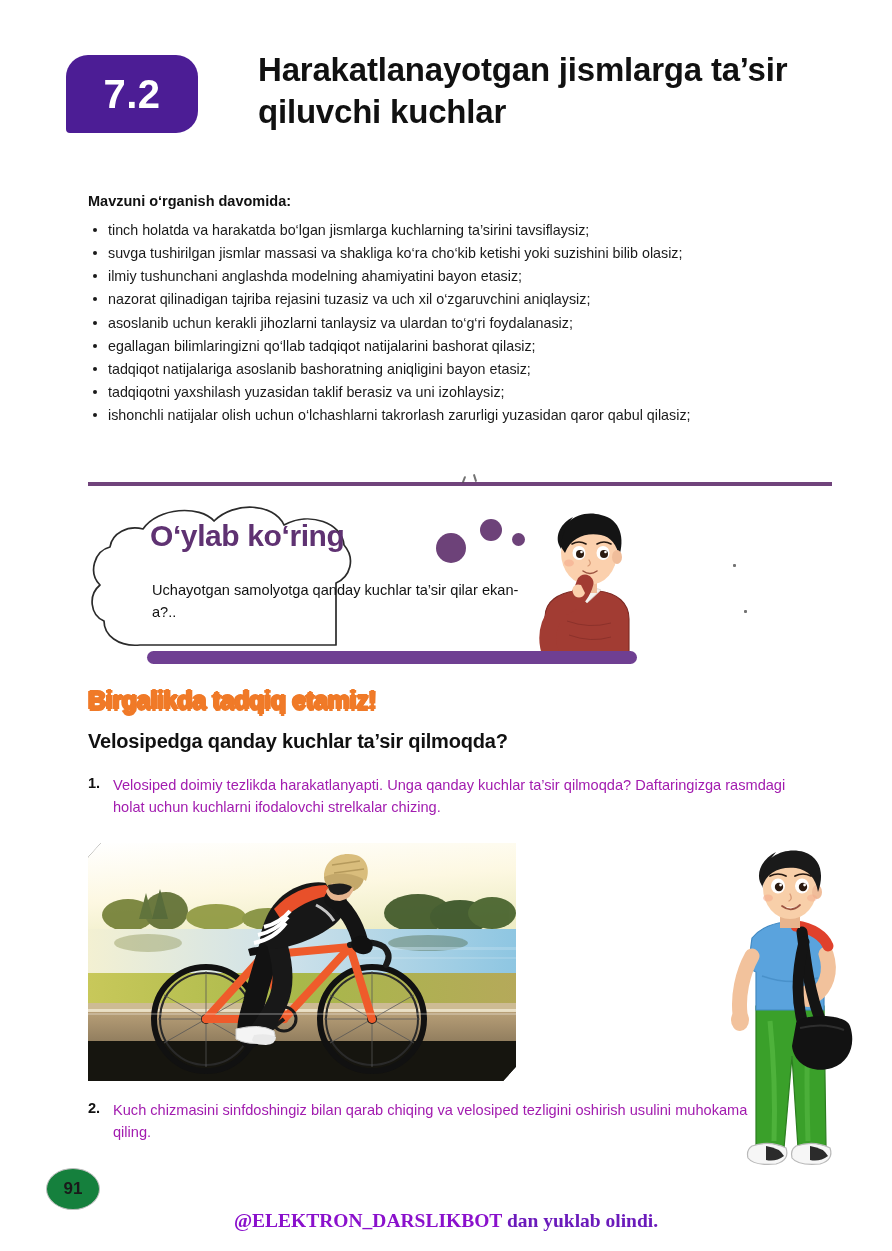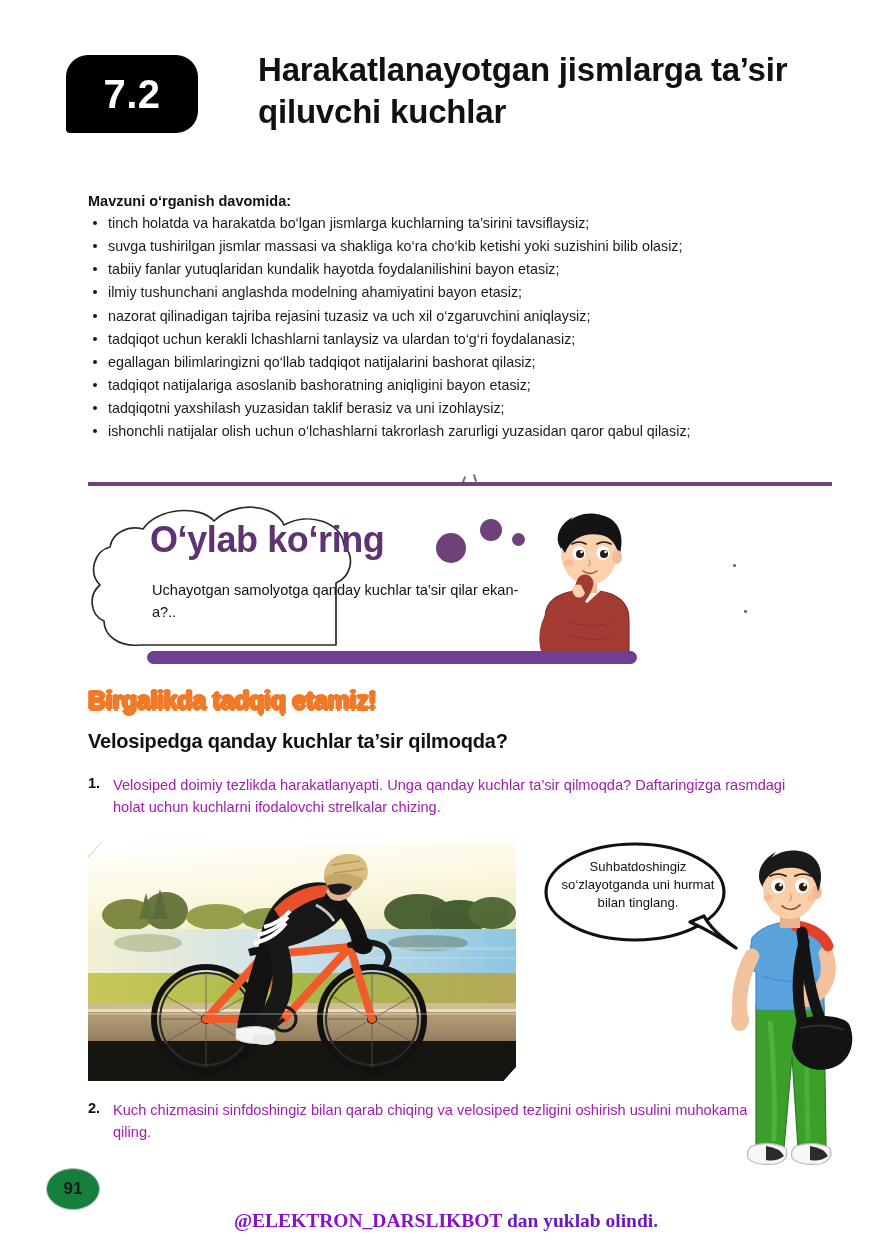--- a/index.html
+++ b/index.html
@@ -27,21 +27,21 @@
     top: 55px;
     width: 780px;
     height: 105px;
   }
   #section-badge {
     position: absolute;
     left: 0;
     top: 0;
     width: 132px;
     height: 78px;
-    background: #000000;
+    background: #4c1d95;
     border-radius: 22px 22px 22px 4px;
     display: flex;
     align-items: center;
     justify-content: center;
   }
   #section-badge .num {
     color: #ffffff;
     font-size: 40px;
     font-weight: bold;
     letter-spacing: 0.5px;
@@ -63,21 +63,21 @@
   #objectives {
     position: absolute;
     left: 88px;
     top: 193px;
     width: 760px;
   }
   #objectives-title {
     font-size: 14.5px;
     font-weight: bold;
     color: #111111;
-    margin-bottom: 3px;
+    margin-bottom: 10px;
   }
   #objectives-list {
     list-style: none;
     margin: 0;
     padding: 0;
   }
   #objectives-list li {
     position: relative;
     padding-left: 20px;
     font-size: 14.3px;
@@ -117,21 +117,21 @@
     position: absolute;
     left: 0;
     top: 8px;
     width: 420px;
     height: 160px;
   }
   #think-title {
     position: absolute;
     left: 62px;
     top: 24px;
-    font-size: 36px;
+    font-size: 30px;
     font-weight: bold;
     color: #5f3272;
     letter-spacing: -0.4px;
   }
   #think-text {
     position: absolute;
     left: 64px;
     top: 84px;
     width: 390px;
     font-size: 14.6px;
@@ -303,24 +303,23 @@
       <span class="num">7.2</span>
     </div>
     <div id="header-title">Harakatlanayotgan jismlarga ta’sir qiluvchi kuchlar</div>
   </div>
 
   <div id="objectives">
     <div id="objectives-title">Mavzuni o‘rganish davomida:</div>
     <ul id="objectives-list">
       <li>tinch holatda va harakatda bo‘lgan jismlarga kuchlarning ta’sirini tavsiflaysiz;</li>
       <li>suvga tushirilgan jismlar massasi va shakliga ko‘ra cho‘kib ketishi yoki suzishini bilib olasiz;</li>
-      <li>tabiiy fanlar yutuqlaridan kundalik hayotda foydalanilishini bayon etasiz;</li>
       <li>ilmiy tushunchani anglashda modelning ahamiyatini bayon etasiz;</li>
       <li>nazorat qilinadigan tajriba rejasini tuzasiz va uch xil o‘zgaruvchini aniqlaysiz;</li>
-      <li>tadqiqot uchun kerakli lchashlarni tanlaysiz va ulardan to‘g‘ri foydalanasiz;</li>
+      <li>asoslanib uchun kerakli jihozlarni tanlaysiz va ulardan to‘g‘ri foydalanasiz;</li>
       <li>egallagan bilimlaringizni qo‘llab tadqiqot natijalarini bashorat qilasiz;</li>
       <li>tadqiqot natijalariga asoslanib bashoratning aniqligini bayon etasiz;</li>
       <li>tadqiqotni yaxshilash yuzasidan taklif berasiz va uni izohlaysiz;</li>
       <li>ishonchli natijalar olish uchun o‘lchashlarni takrorlash zarurligi yuzasidan qaror qabul qilasiz;</li>
     </ul>
   </div>
 
   <div id="divider"></div>
 
   <div id="think-block">
@@ -528,27 +527,20 @@
 
         <path d="M 244 40 q 12 10, 22 4 q -2 12, -14 14 q -12 0, -14 -10 Z" fill="#e4b48e"></path>
 
         <path d="M 240 42 q 16 -4, 24 2 q -4 8, -14 8 q -10 -1, -10 -10 Z" fill="#1c1c1c"></path>
       </g>
 
       <rect x="0" y="170" width="428" height="2" fill="#ffffff" opacity=".25"></rect>
     </svg>
   </div>
 
-  <div id="speech">
-    <svg width="200" height="112" viewBox="0 0 200 112">
-      <ellipse cx="97" cy="54" rx="89" ry="48" fill="#ffffff" stroke="#111111" stroke-width="3.2"></ellipse>
-      <path d="M 152 84 C 170 92, 186 102, 198 110 C 184 100, 172 90, 166 78 Z" fill="#ffffff" stroke="#111111" stroke-width="3.2" stroke-linejoin="round"></path>
-    </svg>
-    <div id="speech-text">Suhbatdoshingiz so‘zlayotganda uni hurmat bilan tinglang.</div>
-  </div>
 
   <svg id="standing-boy" viewBox="0 0 180 350">
 
     <path d="M 56 160 L 124 160 L 126 300 L 98 302 L 92 210 L 84 302 L 56 300 Z" fill="#3aa02a"></path>
     <path d="M 56 160 L 124 160 L 126 300 L 98 302 L 92 210 L 84 302 L 56 300 Z" fill="none" stroke="#2c7d20" stroke-width="1.2"></path>
     <path d="M 70 175 q 6 60, 4 120" stroke="#59bb45" stroke-width="5" fill="none" opacity=".65"></path>
     <path d="M 108 175 q -2 60, 0 120" stroke="#59bb45" stroke-width="5" fill="none" opacity=".55"></path>
 
     <path d="M 52 300 q 18 -6, 34 2 q 4 12, -10 16 q -22 2, -28 -6 q -2 -8, 4 -12 Z" fill="#f6f6f6" stroke="#b9b9b9" stroke-width="1.2"></path>
     <path d="M 96 300 q 18 -6, 34 2 q 4 12, -10 16 q -22 2, -28 -6 q -2 -8, 4 -12 Z" fill="#f6f6f6" stroke="#b9b9b9" stroke-width="1.2"></path>

